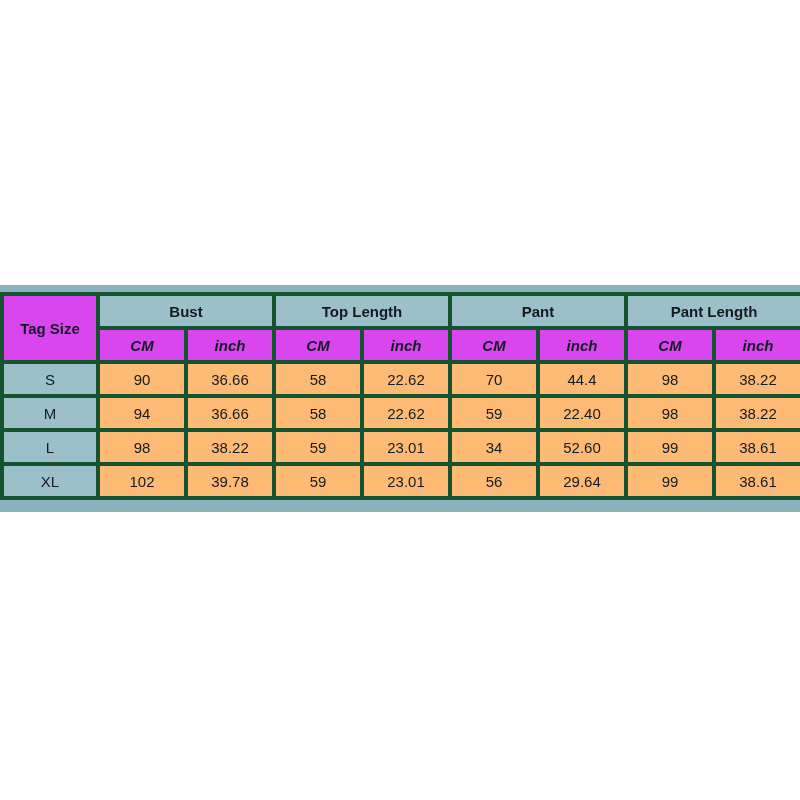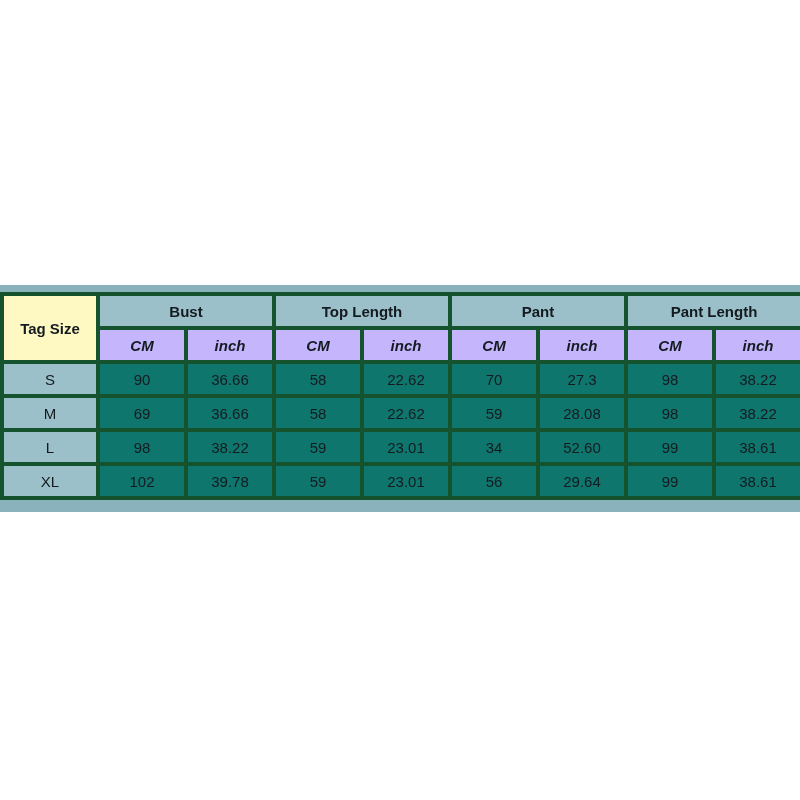--- a/index.html
+++ b/index.html
@@ -48,36 +48,36 @@
     font-size: 15px;
     padding: 0;
     height: 30px;
   }
   .hdr-group {
     background: #9cc0c9;
     font-weight: bold;
     font-size: 17px;
   }
   .hdr-unit {
-    background: #c4b5fd;
+    background: #d946ef;
     font-weight: bold;
     font-style: italic;
     font-size: 14px;
   }
   .tag-size-cell {
-    background: #fef9c3;
+    background: #d946ef;
     font-weight: bold;
     font-size: 17px;
   }
   .size-label {
     background: #9cc0c9;
     font-size: 17px;
   }
   .val {
-    background: #0f766e;
+    background: #fdba74;
     font-size: 15px;
   }
   .col-tag { width: 96px; }
   .col-val { width: 88px; }
   
   #banner-foot {
     position: absolute;
     left: 0;
     top: 502px;
     width: 800px;
@@ -125,32 +125,32 @@
         </tr>
       </thead>
       <tbody>
         <tr>
           <td class="size-label">S</td>
           <td class="val">90</td>
           <td class="val">36.66</td>
           <td class="val">58</td>
           <td class="val">22.62</td>
           <td class="val">70</td>
-          <td class="val">27.3</td>
+          <td class="val">44.4</td>
           <td class="val">98</td>
           <td class="val">38.22</td>
         </tr>
         <tr>
           <td class="size-label">M</td>
-          <td class="val">69</td>
+          <td class="val">94</td>
           <td class="val">36.66</td>
           <td class="val">58</td>
           <td class="val">22.62</td>
           <td class="val">59</td>
-          <td class="val">28.08</td>
+          <td class="val">22.40</td>
           <td class="val">98</td>
           <td class="val">38.22</td>
         </tr>
         <tr>
           <td class="size-label">L</td>
           <td class="val">98</td>
           <td class="val">38.22</td>
           <td class="val">59</td>
           <td class="val">23.01</td>
           <td class="val">34</td>

